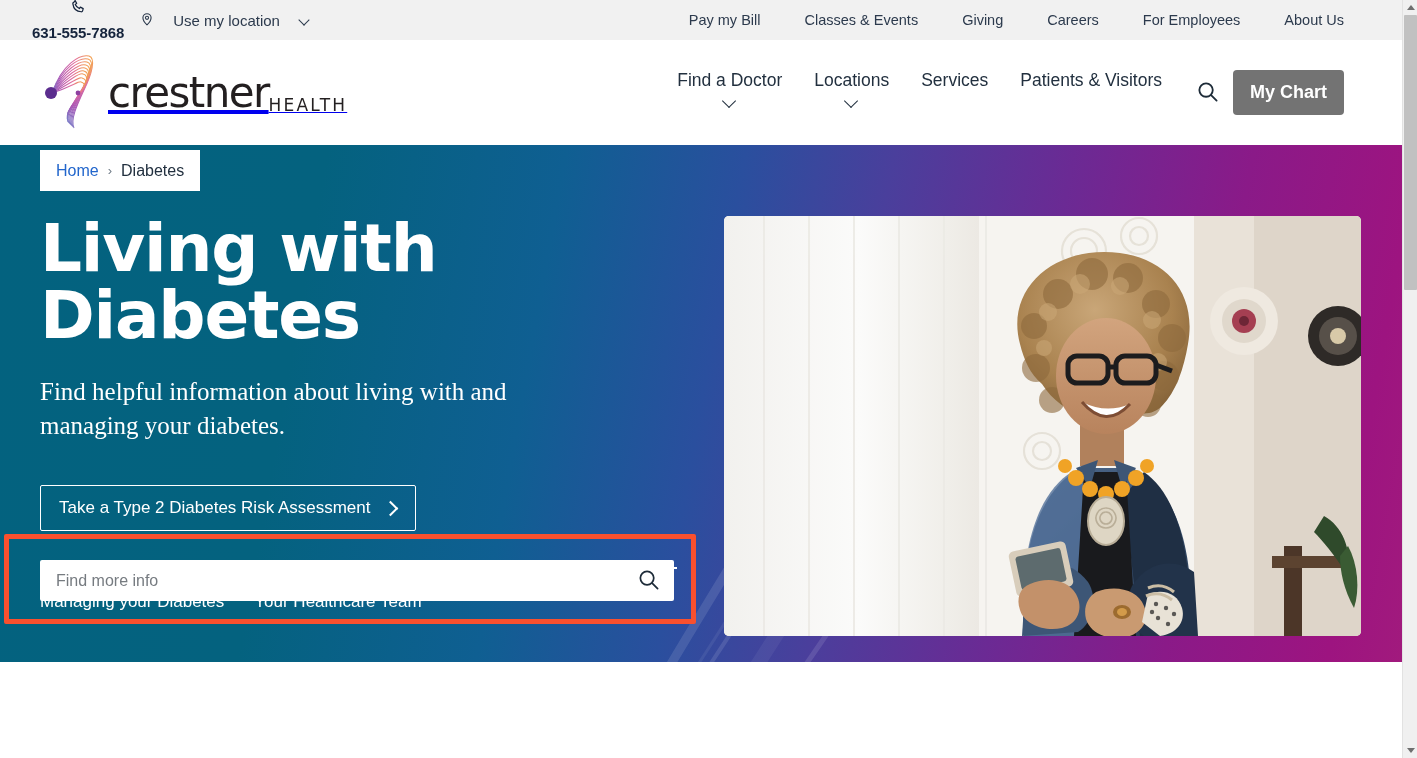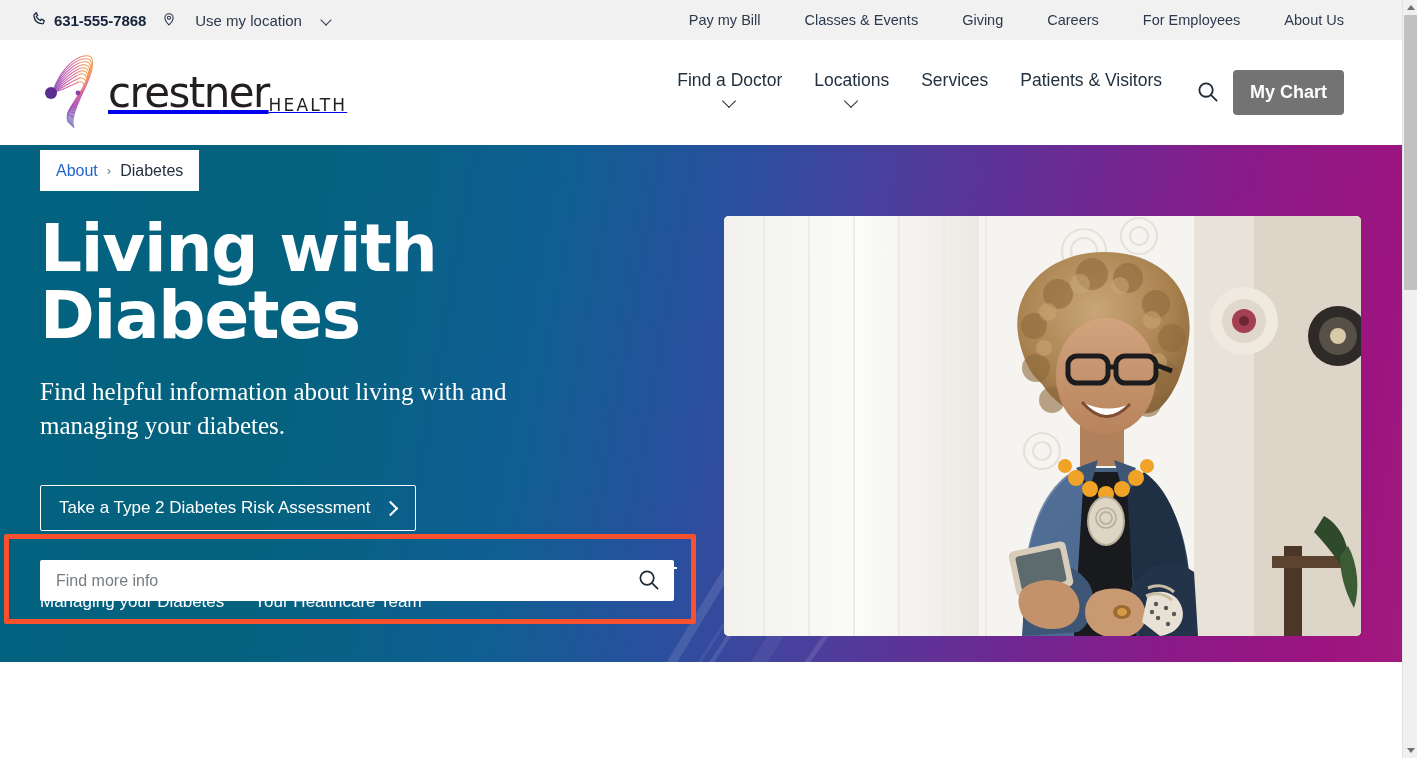--- a/index.html
+++ b/index.html
@@ -10,21 +10,21 @@
   }
   .page { position: relative; width: 1417px; height: 758px; background: #fff; }
   .viewport { position: absolute; left: 0; top: 0; width: 1402px; height: 758px; overflow: hidden; background:#fff; }
 
   
   .utility-bar {
     position: absolute; left: 0; top: 0; width: 1402px; height: 40px;
     background: #f1f1f1; display: flex; align-items: center;
   }
   .util-left { display: flex; align-items: center; gap: 16px; margin-left: 32px; }
-  .phone-link { display: flex; align-items: center; gap: 7px; color: #14233b; font-size: 15px; font-weight: bold; text-decoration: none; letter-spacing: -0.1px;}
+  .phone-link { display: flex; align-items: center; gap: 7px; color: #14233b; font-size: 15px; font-weight: bold; text-decoration: none; letter-spacing: -0.1px; flex-direction: column;}
   .loc-link { display: flex; align-items: center; gap: 19px; color: #2c3a4d; font-size: 15px; text-decoration: none; text-align: center; }
   .util-right { margin-left: auto; margin-right: 58px; display: flex; align-items: flex-end; gap: 44px; }
   .util-right a { color: #2c3a4d; font-size: 14.5px; text-decoration: none; white-space: nowrap; }
   .chev-sm { display:inline-block; width:11px; height:11px; position:relative; }
   .chev-sm::before{
     content:""; position:absolute; left:1px; top:1px; width:7px; height:7px;
     border-right:1.6px solid #2c3a4d; border-bottom:1.6px solid #2c3a4d;
     transform: rotate(45deg);
   }
 
@@ -238,21 +238,21 @@
         <g stroke="#ffffff" fill="none" opacity="0.22">
           <path d="M250 -10 C190 90, 120 200, 40 340" stroke-width="9"></path>
           <path d="M290 -10 C235 95, 160 205, 70 340" stroke-width="4"></path>
           <path d="M320 20 C270 110, 200 215, 120 340" stroke-width="14" opacity="0.5"></path>
           <path d="M360 40 C310 130, 240 230, 160 340" stroke-width="5"></path>
           <path d="M200 120 C160 190, 110 260, 60 340" stroke-width="3" opacity="0.6"></path>
         </g>
       </svg>
 
       <div class="breadcrumb">
-        <a href="#">About</a>
+        <a href="#">Home</a>
         <span class="bc-sep">›</span>
         <span class="bc-current">Diabetes</span>
       </div>
 
       <div class="hero-left">
         <h1 class="hero-title">Living with Diabetes</h1>
         <p class="hero-sub">Find helpful information about living with and managing your diabetes.</p>
         <button class="cta-btn">
           <span>Take a Type 2 Diabetes Risk Assessment</span>
           <span class="cta-arrow"></span>

